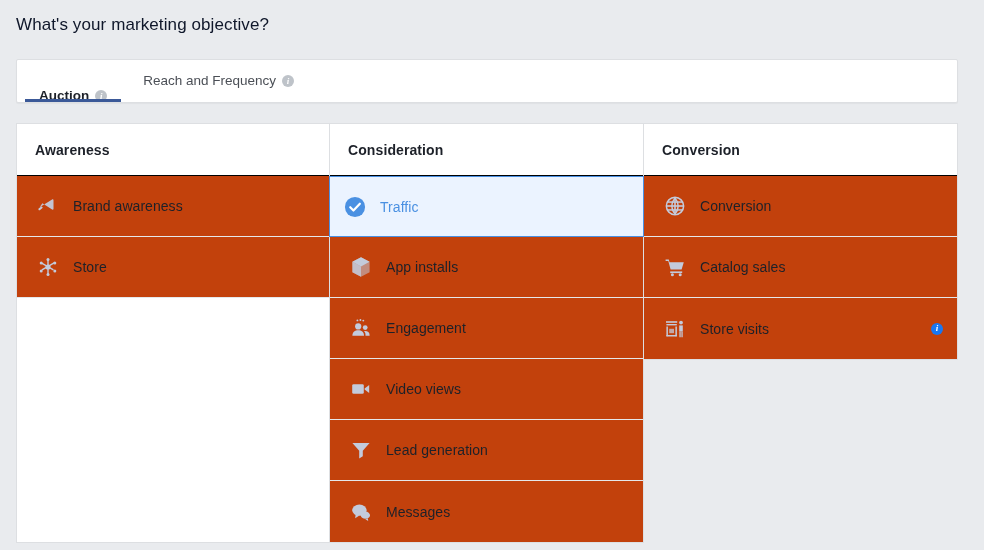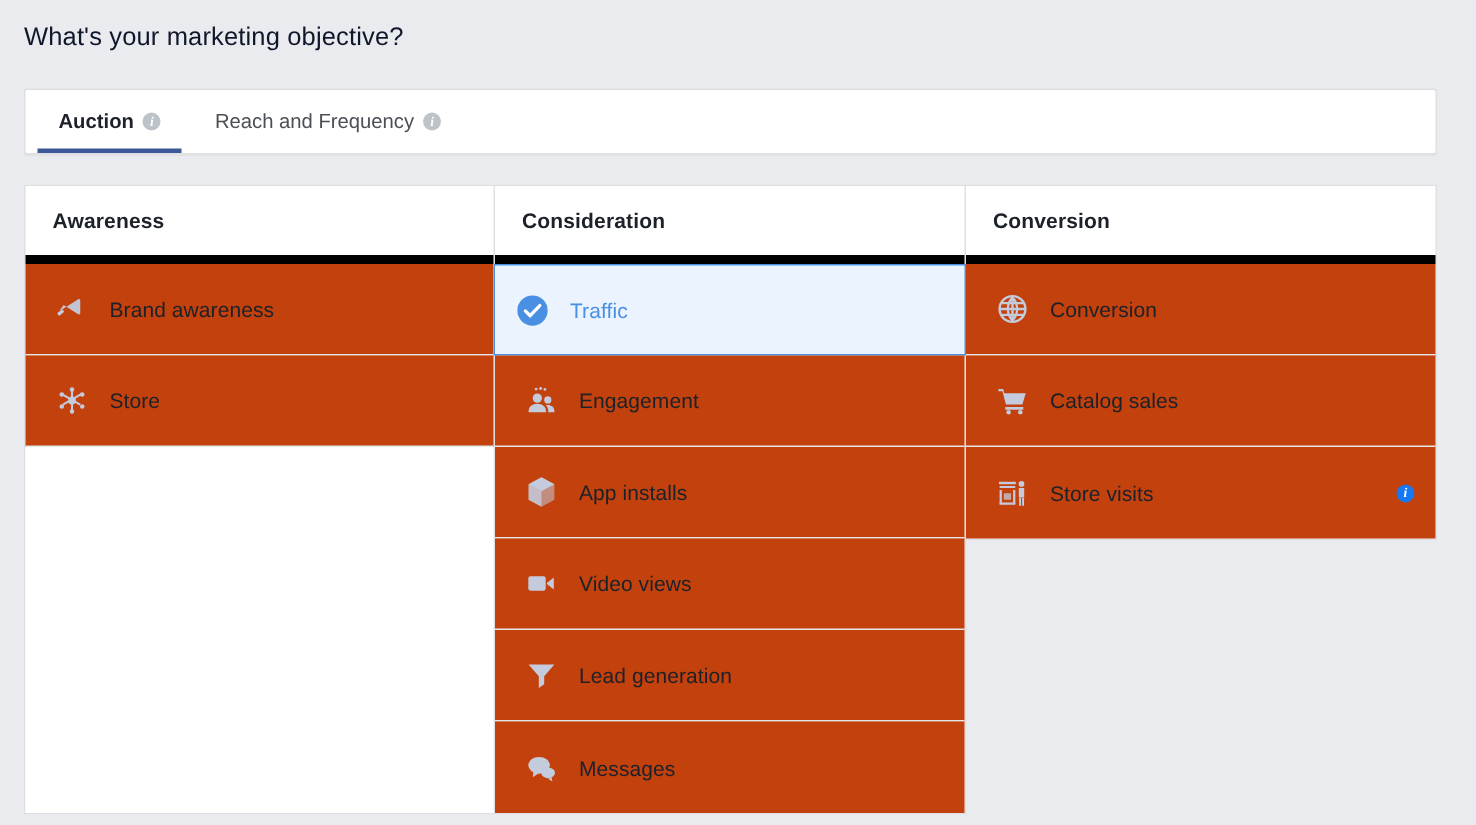--- a/index.html
+++ b/index.html
@@ -46,21 +46,21 @@
   .tab {
     position: relative;
     display: flex;
     align-items: center;
     gap: 6px;
     padding: 0 14px;
     margin-left: 8px;
     cursor: pointer;
     white-space: nowrap;
   }
-  .tab:first-child { margin-left: 8px; }
+  .tab:first-child { margin-left: 8px; align-items: flex-end; }
   .tab-label {
     font-size: 13.5px;
     color: #4b4f56;
     line-height: 1;
   }
   .tab.active .tab-label {
     color: #1d2129;
     font-weight: bold;
   }
   .tab.active::after {
@@ -109,21 +109,21 @@
   .column:first-child { border-left-width: 1px; }
 
   .col-header {
     height: 52px;
     display: flex;
     align-items: center;
     padding: 0 0 0 18px;
     font-size: 14px;
     font-weight: bold;
     color: #1d2129;
-    border-bottom: 6px solid #000000;
+    border-bottom: 1px solid #000000;
     letter-spacing: 0.1px;
   }
 
   .col-body { position: relative; }
 
   .obj-row {
     height: 61px;
     display: flex;
     align-items: center;
     padding: 0 14px 0 18px;
@@ -226,40 +226,40 @@
             <svg width="22" height="22" viewBox="0 0 24 24">
               <circle cx="12" cy="12" r="11" fill="#4a90e2"></circle>
               <path d="M6.8 12.3l3.5 3.5 7-7.4" fill="none" stroke="#ffffff" stroke-width="2.4" stroke-linecap="round" stroke-linejoin="round"></path>
             </svg>
           </span>
           <span class="obj-label">Traffic</span>
         </div>
         <div class="obj-row">
           <span class="obj-icon">
             <svg width="24" height="24" viewBox="0 0 24 24" fill="#c3cbdc">
+              <path d="M12 2.2L20.6 6.8v10.4L12 21.8 3.4 17.2V6.8z" opacity="0.55"></path>
+              <path d="M12 2.2L20.6 6.8 12 11.5 3.4 6.8z"></path>
+              <path d="M12 11.5v10.3L3.4 17.2V6.8z" opacity="0.8"></path>
+            </svg>
+          </span>
+          <span class="obj-label">App installs</span>
+        </div>
+        <div class="obj-row">
+          <span class="obj-icon">
+            <svg width="24" height="24" viewBox="0 0 24 24" fill="#c3cbdc">
               <circle cx="9.2" cy="10.4" r="3.1"></circle>
               <path d="M3.4 19.2c0-3.1 2.6-5 5.8-5s5.8 1.9 5.8 5v0.6H3.4z"></path>
               <circle cx="16.2" cy="11.6" r="2.4"></circle>
               <path d="M16.2 15c2.5 0 4.4 1.5 4.4 3.9v0.9h-4.1v-1c0-1.5-0.6-2.8-1.6-3.7 0.4-0.1 0.8-0.1 1.3-0.1z"></path>
               <circle cx="8.4" cy="4.4" r="0.95"></circle>
               <circle cx="11.4" cy="4.0" r="0.95"></circle>
               <circle cx="14.3" cy="4.6" r="0.95"></circle>
             </svg>
           </span>
           <span class="obj-label">Engagement</span>
-        </div>
-        <div class="obj-row">
-          <span class="obj-icon">
-            <svg width="24" height="24" viewBox="0 0 24 24" fill="#c3cbdc">
-              <path d="M12 2.2L20.6 6.8v10.4L12 21.8 3.4 17.2V6.8z" opacity="0.55"></path>
-              <path d="M12 2.2L20.6 6.8 12 11.5 3.4 6.8z"></path>
-              <path d="M12 11.5v10.3L3.4 17.2V6.8z" opacity="0.8"></path>
-            </svg>
-          </span>
-          <span class="obj-label">App installs</span>
         </div>
         <div class="obj-row">
           <span class="obj-icon">
             <svg width="24" height="24" viewBox="0 0 24 24" fill="#c3cbdc">
               <rect x="3.2" y="7.2" width="11.6" height="9.6" rx="1.4"></rect>
               <path d="M15.6 11.6l4.6-3.6v8l-4.6-3.6z"></path>
             </svg>
           </span>
           <span class="obj-label">Video views</span>
         </div>

